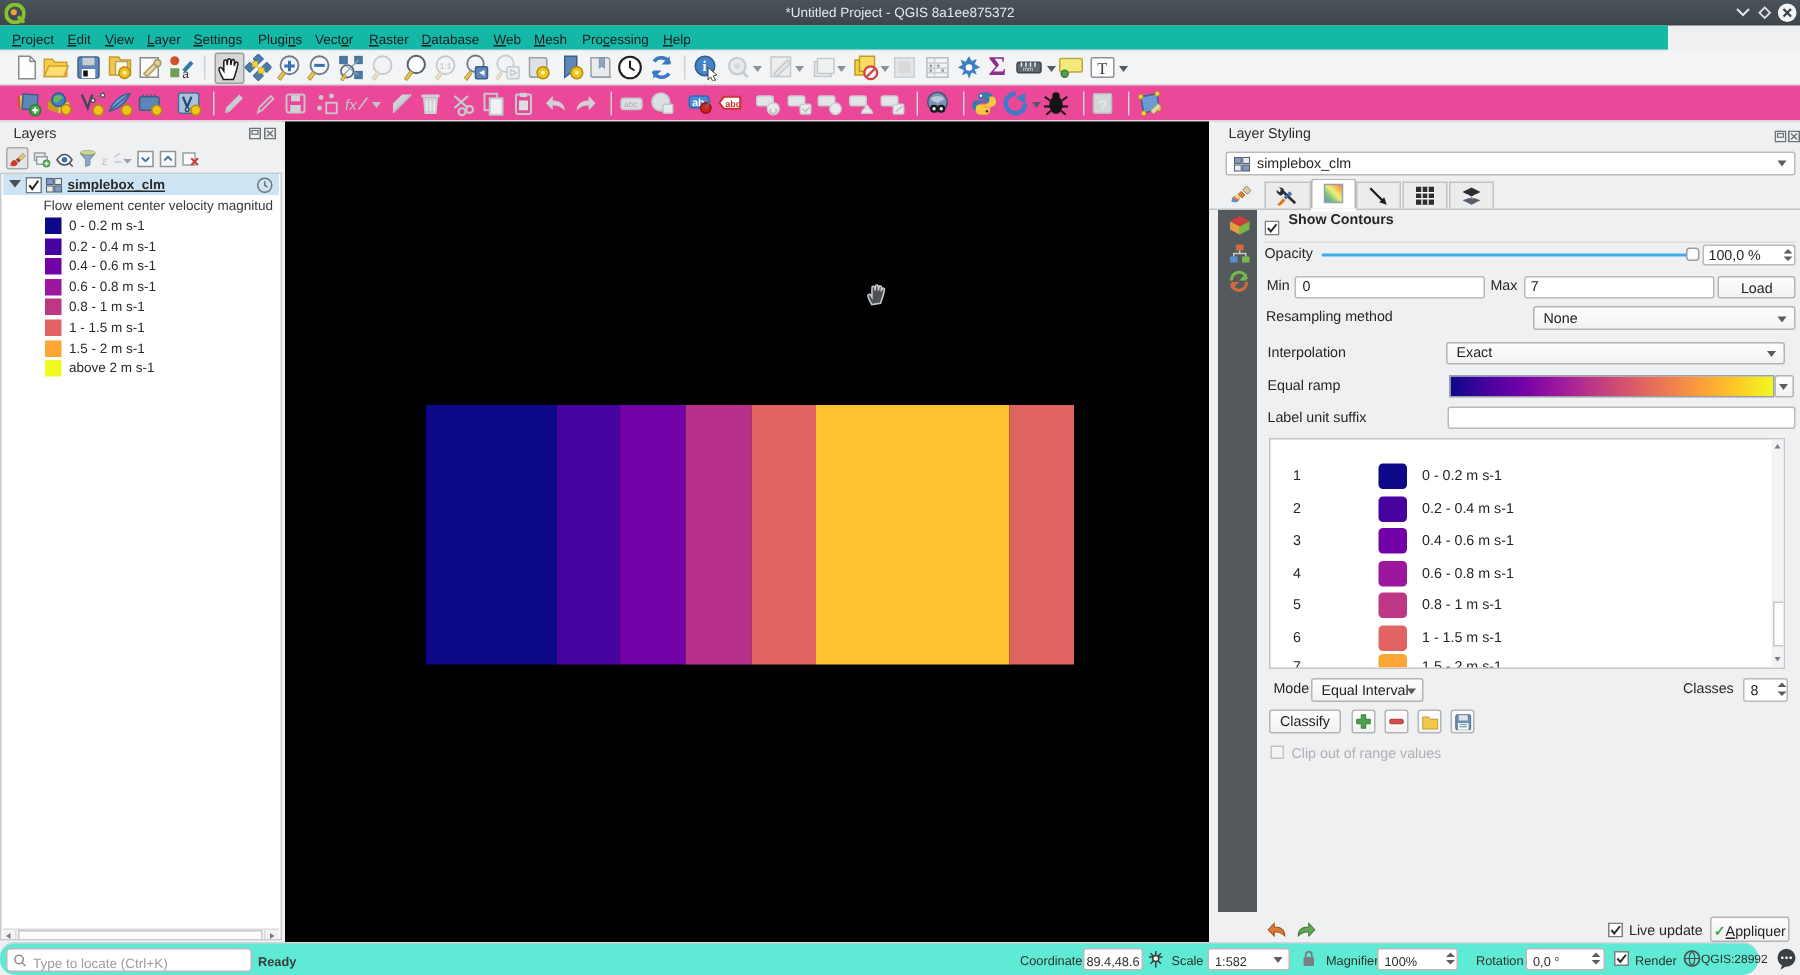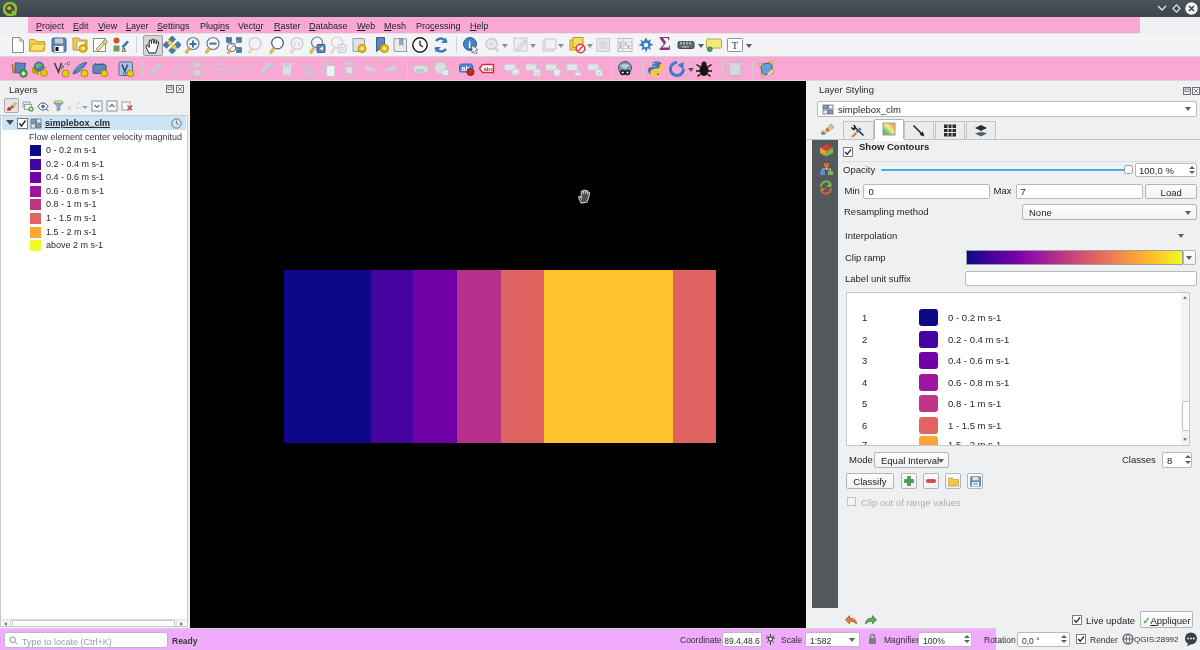--- a/index.html
+++ b/index.html
@@ -7,28 +7,28 @@
 #app { position:absolute; left:0; top:0; width:1200px; height:650px;
   font-family:"Liberation Sans", sans-serif; color:#252525; background:#eff0f1; }
 .abs { position:absolute; }
 
 
 #titlebar { left:0; top:0; width:1200px; height:17px;
   background:linear-gradient(#4a525a,#3d444c); color:#eceff1; }
 #titletext { left:0; top:3px; width:1200px; text-align:center; font-size:9px; color:#e6e9eb; }
 
 
-#menubar { left:0; top:17px; width:1112px; height:17px; background:#f9a8d4;
-  border-bottom:1px solid #e4e5e6;margin-left:28px; }
+#menubar { left:0; top:17px; width:1112px; height:17px; background:#14b8a6;
+  border-bottom:1px solid #e4e5e6; }
 .menu { position:absolute; top:4px; font-size:9px; color:#1b1e20; }
 
 
 #tb1 { left:0; top:34px; width:1200px; height:23px; background:#f3f4f5;
   border-bottom:1px solid #d4d5d6; }
-#tb2 { left:0; top:57px; width:1200px; height:24px; background:#f9a8d4;
+#tb2 { left:0; top:57px; width:1200px; height:24px; background:#ec4899;
   border-bottom:1px solid #d8d9da; }
 .ticon { position:absolute; top:2px; width:18px; height:18px; }
 .sep { position:absolute; top:3px; width:1px; height:16px; background:#cfd0d1; }
 #tb2 .ticon { top:3px; }
 #tb2 .sep { top:4px; }
 
 
 #main { left:0; top:81px; width:1200px; height:547px; }
 
 
@@ -49,33 +49,34 @@
 .input { position:absolute; background:#fff; border:1px solid #b9babb; border-radius:2px;
   font-size:9.5px; color:#222; white-space:nowrap; }
 .btn { position:absolute; background:linear-gradient(#fdfdfd,#f2f2f2);
   border:1px solid #b4b5b6; border-radius:2px; font-size:9.5px; color:#222;
   text-align:center; white-space:nowrap; }
 .lbl { position:absolute; font-size:9.5px; color:#252525; white-space:nowrap; }
 .ddarrow { position:absolute; width:0; height:0; border-left:3.5px solid transparent;
   border-right:3.5px solid transparent; border-top:4px solid #5a5e62; }
 
 
-#statusbar { left:0; top:628px; width:996px; height:22px; background:#f0abfc;
-  border-top:1px solid #d4d5d6; font-size:8.5px; color:#303030; }
+#statusbar { left:0; top:628px; width:1172px; height:22px; background:#5eead4;
+  border-top:1px solid #d4d5d6; font-size:8.5px; color:#303030;border-radius:10px; }
 </style>
 </head>
 <body>
 <div id="app">
 
 <div id="titlebar" class="abs">
   <svg class="abs" style="left:3px;top:1.5px;width:14px;height:14px" viewBox="0 0 14 14">
         <circle cx="7" cy="7" r="6" fill="none" stroke="#84c32e" stroke-width="2.6"></circle>
         <path d="M9 9l4 4" stroke="#84c32e" stroke-width="2.4"></path>
         <circle cx="6.2" cy="6.2" r="2" fill="#f0a22e"></circle>
       </svg>
+  <div id="titletext" class="abs">*Untitled Project - QGIS 8a1ee875372</div>
   <svg class="abs" style="left:1157px;top:5px;width:10px;height:7px" viewBox="0 0 10 7">
         <path d="M1 1l4 4 4-4" fill="none" stroke="#dfe3e6" stroke-width="1.4"></path>
       </svg>
   <svg class="abs" style="left:1172px;top:4px;width:9px;height:9px" viewBox="0 0 9 9">
         <rect x="2" y="2" width="5" height="5" fill="none" stroke="#dfe3e6" stroke-width="1.2" transform="rotate(45 4.5 4.5)"></rect>
       </svg>
   <svg class="abs" style="left:1185px;top:2px;width:13px;height:13px" viewBox="0 0 13 13">
         <circle cx="6.5" cy="6.5" r="6.2" fill="#f4f5f6"></circle>
         <path d="M4 4l5 5M9 4l-5 5" stroke="#3a4046" stroke-width="1.5"></path>
       </svg>
@@ -680,23 +681,24 @@
     <div class="input" style="left:57.4px;top:103.4px;width:126.6px;height:14.4px;padding:1px 4px">0</div>
     <div class="lbl" style="left:187.6px;top:104px">Max</div>
     <div class="input" style="left:209.5px;top:103.4px;width:127.5px;height:14.4px;padding:1px 4px">7</div>
     <div class="btn" style="left:339.4px;top:103.4px;width:51.6px;height:14.4px;padding-top:1.5px">Load</div>
 
     <div class="lbl" style="left:38px;top:124.5px">Resampling method</div>
     <div class="btn" style="left:216px;top:123px;width:175px;height:15.5px;text-align:left;padding:1.5px 6px">None</div>
     <div class="ddarrow" style="left:379px;top:129.5px"></div>
 
     <div class="lbl" style="left:39px;top:148.5px">Interpolation</div>
+    <div class="btn" style="left:158px;top:146.5px;width:226px;height:15.5px;text-align:left;padding:1.5px 6px">Exact</div>
     <div class="ddarrow" style="left:372px;top:153px"></div>
 
-    <div class="lbl" style="left:39px;top:170.5px">Clip ramp</div>
+    <div class="lbl" style="left:39px;top:170.5px">Equal ramp</div>
     <div class="abs" style="left:160px;top:168.5px;width:217px;height:15.5px;border:1px solid #9aa0a5;background:linear-gradient(to right,#0d0887,#46039f,#7201a8,#9c179e,#bd3786,#d8576b,#ed7953,#fb9f3a,#fdca26,#f0f921)"></div>
     <div class="btn" style="left:377px;top:168.5px;width:13px;height:15.5px"></div>
     <div class="ddarrow" style="left:380px;top:175px"></div>
 
     <div class="lbl" style="left:39px;top:191.5px">Label unit suffix</div>
     <div class="input" style="left:159px;top:189.5px;width:232px;height:15.5px"></div>
 
     <div class="abs" style="left:40px;top:211px;width:344px;height:154px;background:#fff;border:1px solid #c5c6c8;overflow:hidden">
       <div class="lbl" style="left:15px;top:19px">1</div>
           <div class="abs" style="left:72px;top:16px;width:19px;height:17px;border-radius:3px;background:#0d0887"></div>

